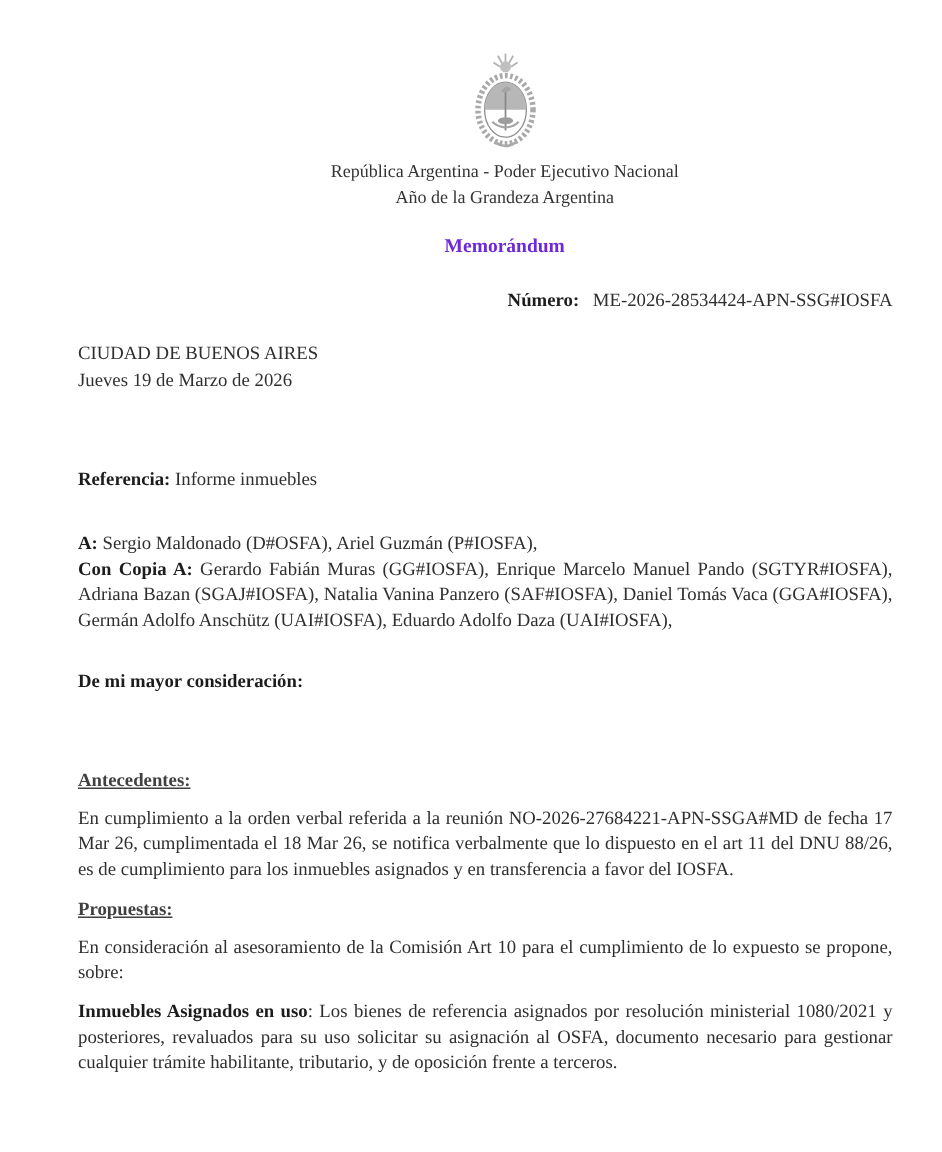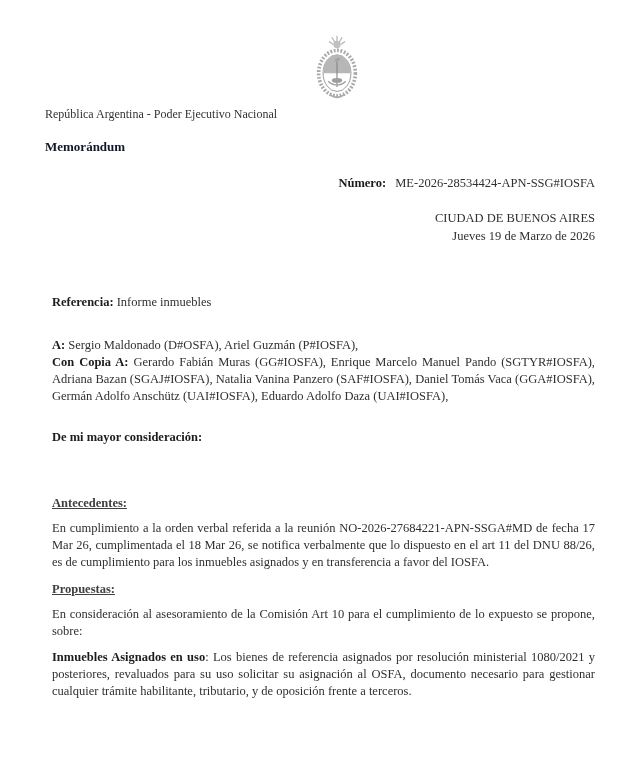--- a/index.html
+++ b/index.html
@@ -5,28 +5,28 @@
   html,body{margin:0;padding:0;background:#ffffff;}
   .page{
     position:relative;
     width:628px;height:768px;
     background:#ffffff;
     font-family:"Liberation Serif", serif;
     color:#2f2f2f;
     overflow:hidden;
   }
   .page b, .page strong{color:#1c1c1c;font-weight:bold;}
-  .doc-header{text-align:left;padding-left:45px;}
+  .doc-header{text-align:center;padding-left:45px;}
   .emblem{display:block;margin:35px auto 5px auto;}
   .org-line{font-size:12px;line-height:17px;color:#333;}
-  .doc-type{font-size:13px;font-weight:bold;margin-top:16px;color:#0f172a;}
+  .doc-type{font-size:13px;font-weight:bold;margin-top:16px;color:#6d28d9;}
   .content{padding:0 33px 0 52px;font-size:12.5px;line-height:17px;}
   .number-line{margin-top:20px;text-align:right;}
   .number-line .num-value{margin-left:6px;}
-  .place-date{ text-align:right;margin-top:17px;line-height:18px;}
+  .place-date{ text-align:left;margin-top:17px;line-height:18px;}
   .reference-line{margin-top:49px;}
   .produced-line{margin-top:11px;}
   .to-line{margin-top:26px;}
   .cc-par{text-align:justify;}
   .salutation{margin-top:24px;font-weight:bold;color:#1c1c1c;}
   .section-heading{margin-top:0;font-weight:bold;color:#404040;text-decoration:underline;}
   .heading-antecedentes{margin-top:49px;}
   .heading-propuestas{margin-top:10px;}
   .body-par{margin-top:8px;text-align:justify;}
   .proposal-par{margin-top:9px;text-align:justify;}
@@ -57,20 +57,21 @@
 
       <line x1="45" y1="36" x2="45" y2="71" stroke="#8a8a8a" stroke-width="1.6"></line>
       <path d="M41,36 q4,-8 9,-3 q-2,4 -9,3 z" fill="#a5a5a5"></path>
 
       <ellipse cx="45" cy="62" rx="7" ry="3.2" fill="#9d9d9d"></ellipse>
       <path d="M33,63 q5,5 12,5 q7,0 12,-5" fill="none" stroke="#a5a5a5" stroke-width="2"></path>
 
       <path d="M36,82 q9,6 18,0" fill="none" stroke="#a9a9a9" stroke-width="2.4"></path>
     </svg>
     <div class="org-line">República Argentina - Poder Ejecutivo Nacional</div>
+    <div class="org-line">Año de la Grandeza Argentina</div>
     <div class="doc-type">Memorándum</div>
   </div>
 
   <div class="content">
 
     <p class="number-line">
       <strong>Número:</strong>
       <span class="num-value">ME-2026-28534424-APN-SSG#IOSFA</span>
     </p>
 

